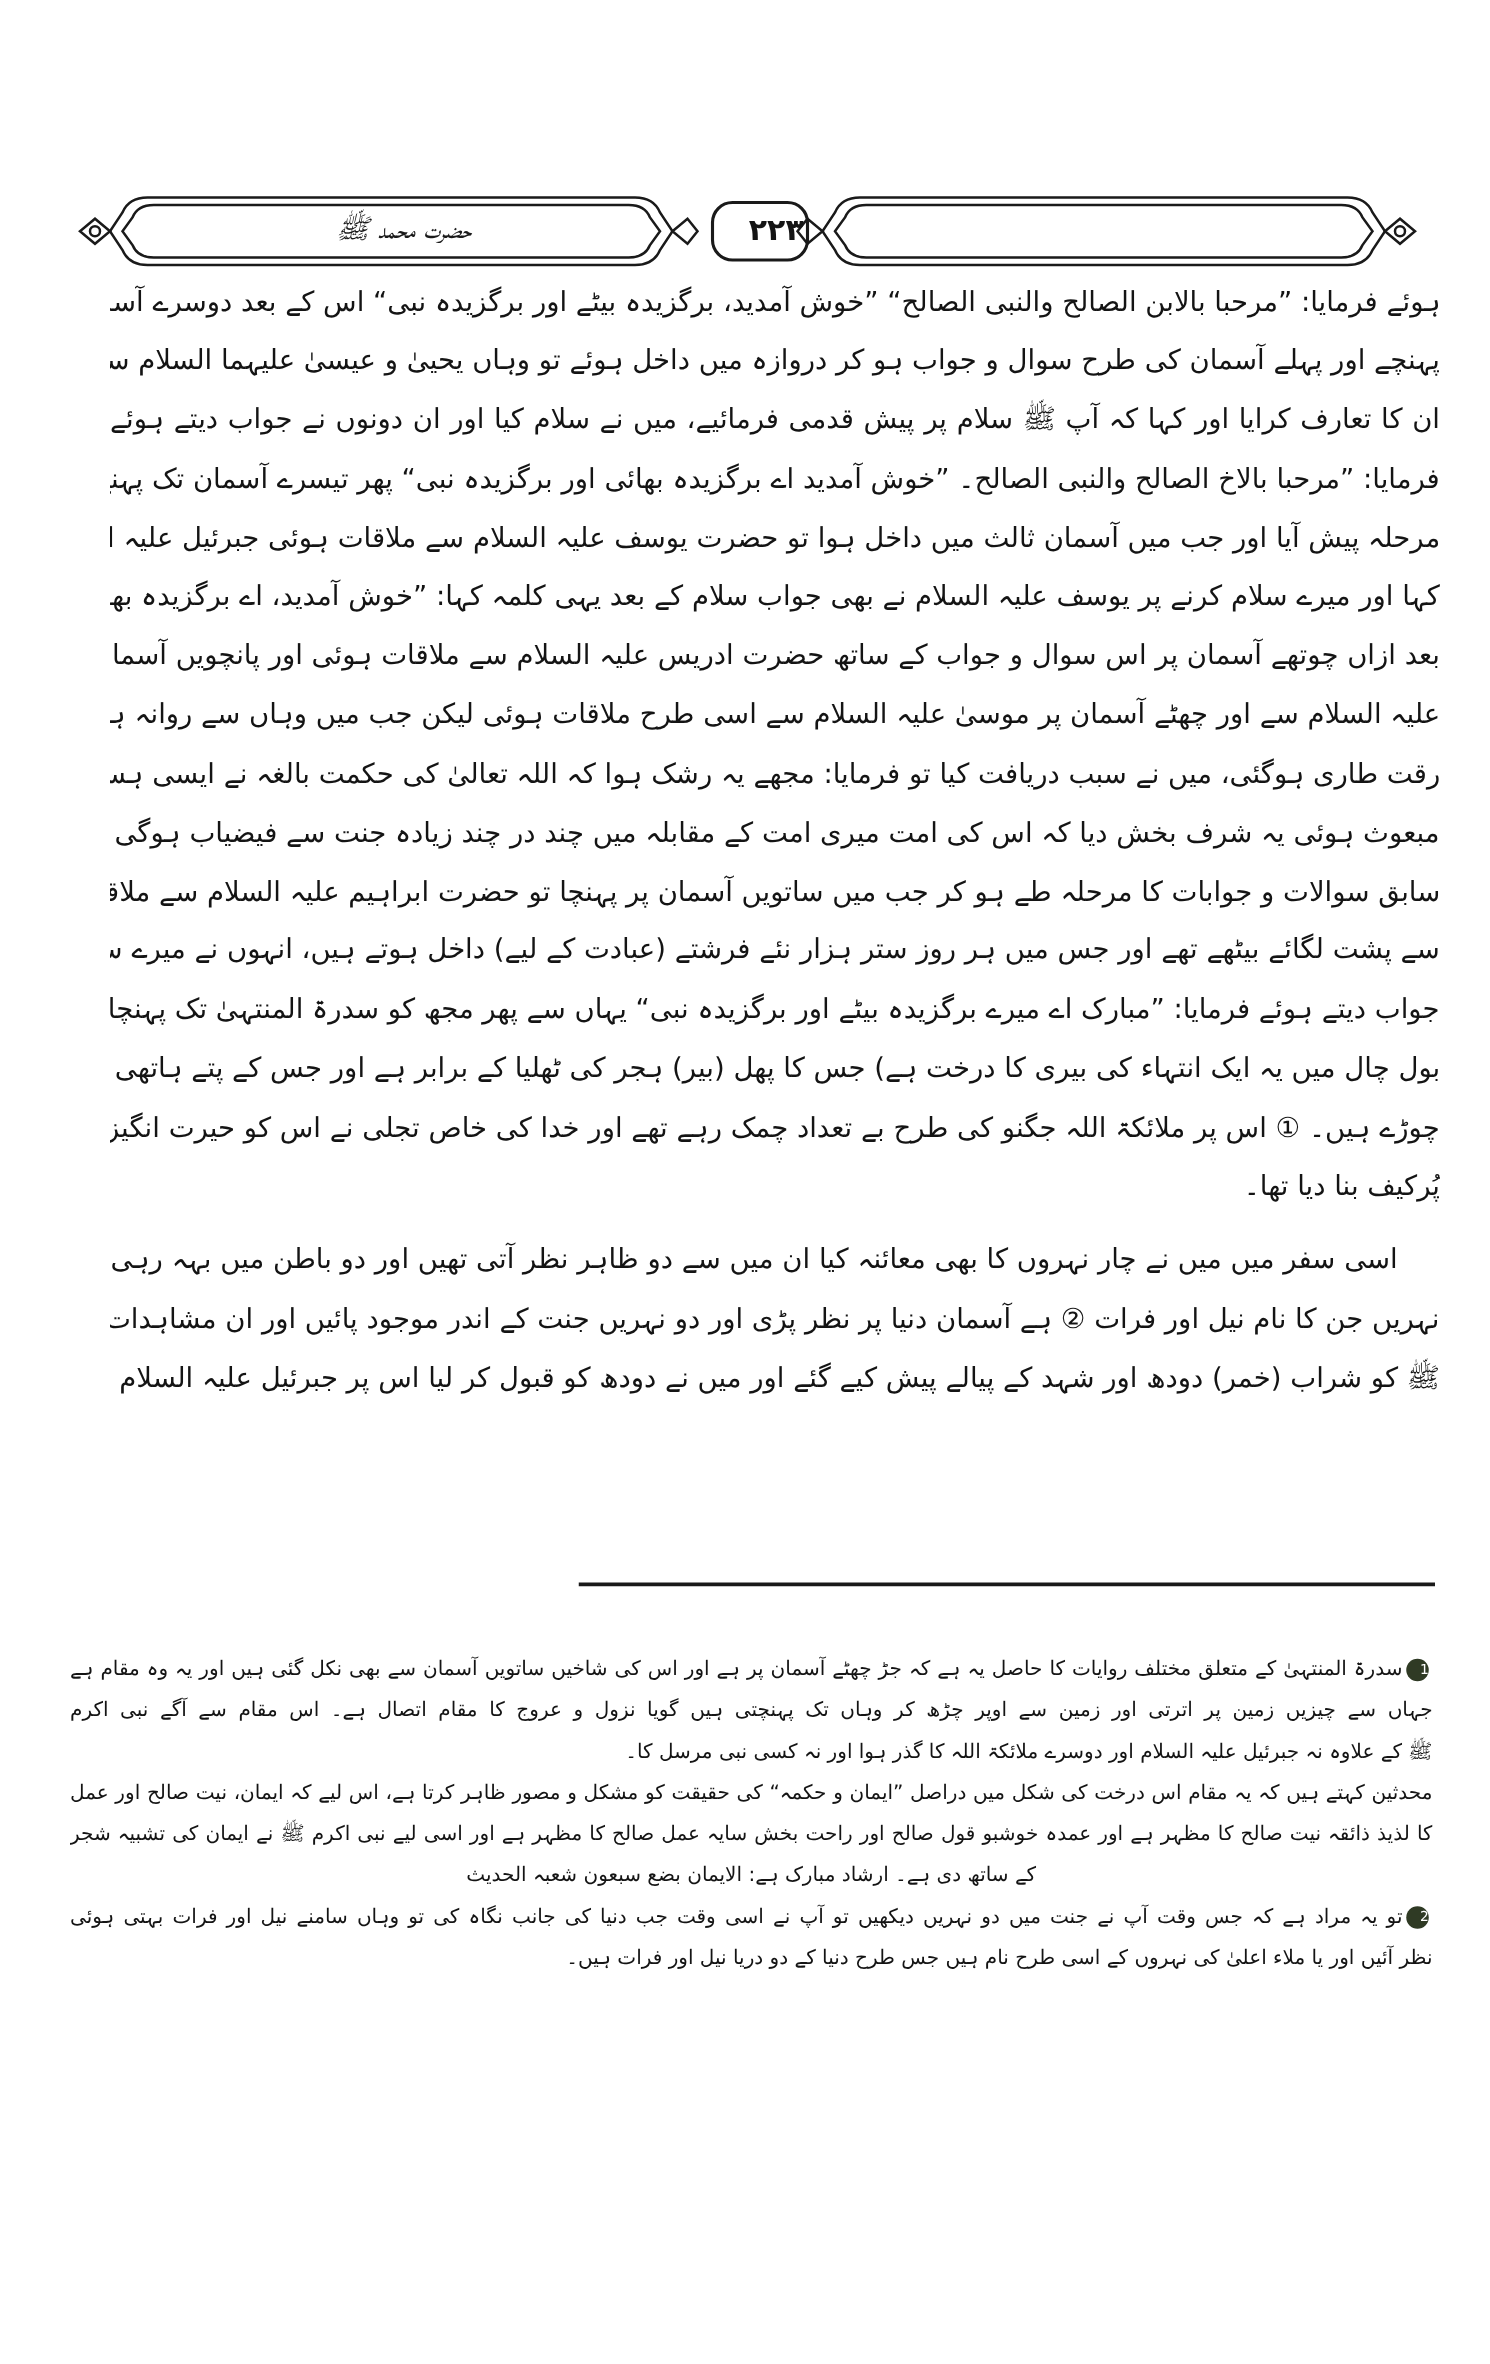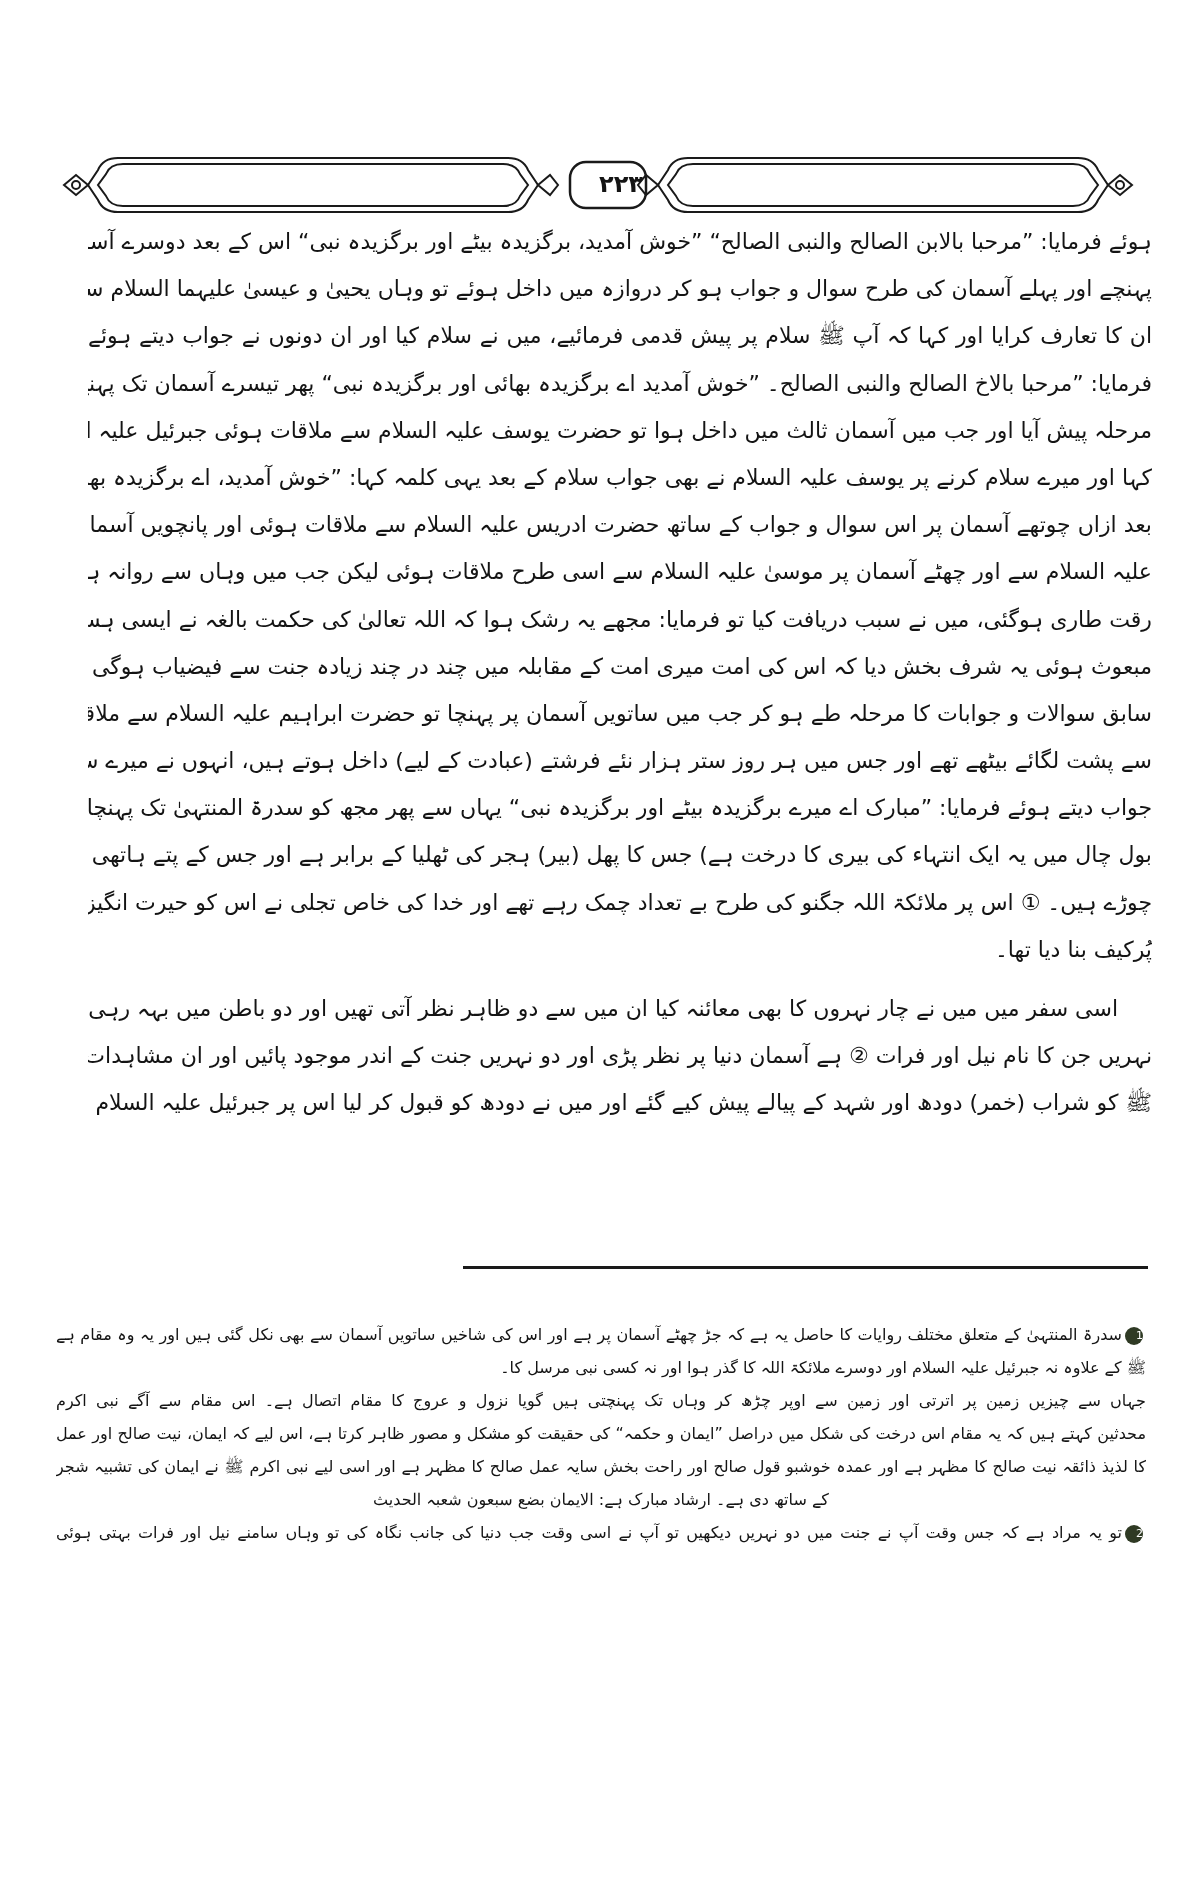--- a/index.html
+++ b/index.html
@@ -71,20 +71,21 @@
         <path d="M70 8 H460 Q475 8 480 20 L490 35 L480 50 Q475 62 460 62 H70 Q55 62 50 50 L40 35 L50 20 Q55 8 70 8 Z"></path>
         <path d="M75 14 H455 Q468 14 472 24 L480 35 L472 46 Q468 56 455 56 H75 Q62 56 58 46 L50 35 L58 24 Q62 14 75 14 Z"></path>
         <path d="M40 35 L28 25 L16 35 L28 45 Z"></path>
         <circle cx="28" cy="35" r="4"></circle>
         <path d="M490 35 L502 25 L510 35 L502 45 Z"></path>
 
         <rect x="522" y="12" width="76" height="46" rx="16" stroke-width="2.5"></rect>
       </g>
     </svg>
     <div class="hdr-pageno">۲۲۳</div>
+    <div class="hdr-text hdr-chapter">حضرت محمد ﷺ</div>
   </div>
 
   <div class="body-text">
     <p>
       <span class="line">ہوئے فرمایا: ”مرحبا بالابن الصالح والنبی الصالح“ ”خوش آمدید، برگزیدہ بیٹے اور برگزیدہ نبی“ اس کے بعد دوسرے آسمان تک</span>
       <span class="line">پہنچے اور پہلے آسمان کی طرح سوال و جواب ہو کر دروازہ میں داخل ہوئے تو وہاں یحییٰ و عیسیٰ علیہما السلام سے ملاقات ہوئی، جبرئیل علیہ السلام نے</span>
       <span class="line">ان کا تعارف کرایا اور کہا کہ آپ ﷺ سلام پر پیش قدمی فرمائیے، میں نے سلام کیا اور ان دونوں نے جواب دیتے ہوئے</span>
       <span class="line">فرمایا: ”مرحبا بالاخ الصالح والنبی الصالح۔ ”خوش آمدید اے برگزیدہ بھائی اور برگزیدہ نبی“ پھر تیسرے آسمان تک پہنچ کر یہی</span>
       <span class="line">مرحلہ پیش آیا اور جب میں آسمان ثالث میں داخل ہوا تو حضرت یوسف علیہ السلام سے ملاقات ہوئی جبرئیل علیہ السلام نے تقدیم سلام کے لیے</span>
       <span class="line">کہا اور میرے سلام کرنے پر یوسف علیہ السلام نے بھی جواب سلام کے بعد یہی کلمہ کہا: ”خوش آمدید، اے برگزیدہ بھائی اور برگزیدہ نبی“</span>
@@ -105,24 +106,25 @@
       <span class="line">نہریں جن کا نام نیل اور فرات ② ہے آسمان دنیا پر نظر پڑی اور دو نہریں جنت کے اندر موجود پائیں اور ان مشاہدات کے بعد محمد</span>
       <span class="line">ﷺ کو شراب (خمر) دودھ اور شہد کے پیالے پیش کیے گئے اور میں نے دودھ کو قبول کر لیا اس پر جبرئیل علیہ السلام نے مجھے بشارت سنائی</span>
     </p>
   </div>
 
   <div class="divider"></div>
 
   <div class="footnotes">
     <div>
       <span class="fn-line"><span class="fn-mark">1</span><span>سدرۃ المنتہیٰ کے متعلق مختلف روایات کا حاصل یہ ہے کہ جڑ چھٹے آسمان پر ہے اور اس کی شاخیں ساتویں آسمان سے بھی نکل گئی ہیں اور یہ وہ مقام ہے</span></span>
+      <span class="fn-line">جہاں سے چیزیں زمین پر اترتی اور زمین سے اوپر چڑھ کر وہاں تک پہنچتی ہیں گویا نزول و عروج کا مقام اتصال ہے۔ اس مقام سے آگے نبی اکرم</span>
       <span class="fn-line last">ﷺ کے علاوہ نہ جبرئیل علیہ السلام اور دوسرے ملائکۃ اللہ کا گذر ہوا اور نہ کسی نبی مرسل کا۔</span>
-      <span class="fn-line">جہاں سے چیزیں زمین پر اترتی اور زمین سے اوپر چڑھ کر وہاں تک پہنچتی ہیں گویا نزول و عروج کا مقام اتصال ہے۔ اس مقام سے آگے نبی اکرم</span>
       <span class="fn-line">محدثین کہتے ہیں کہ یہ مقام اس درخت کی شکل میں دراصل ”ایمان و حکمہ“ کی حقیقت کو مشکل و مصور ظاہر کرتا ہے، اس لیے کہ ایمان، نیت صالح اور عمل</span>
       <span class="fn-line">کا لذیذ ذائقہ نیت صالح کا مظہر ہے اور عمدہ خوشبو قول صالح اور راحت بخش سایہ عمل صالح کا مظہر ہے اور اسی لیے نبی اکرم ﷺ نے ایمان کی تشبیہ شجر</span>
       <span class="fn-hadith"><span>کے ساتھ دی ہے۔ ارشاد مبارک ہے:</span> <span class="arabic">الایمان بضع سبعون شعبہ الحدیث</span></span>
     </div>
     <div>
       <span class="fn-line"><span class="fn-mark">2</span><span>تو یہ مراد ہے کہ جس وقت آپ نے جنت میں دو نہریں دیکھیں تو آپ نے اسی وقت جب دنیا کی جانب نگاہ کی تو وہاں سامنے نیل اور فرات بہتی ہوئی</span></span>
+      <span class="fn-line last">نظر آئیں اور یا ملاء اعلیٰ کی نہروں کے اسی طرح نام ہیں جس طرح دنیا کے دو دریا نیل اور فرات ہیں۔</span>
     </div>
   </div>
 
 </div>
 
 </body></html>

